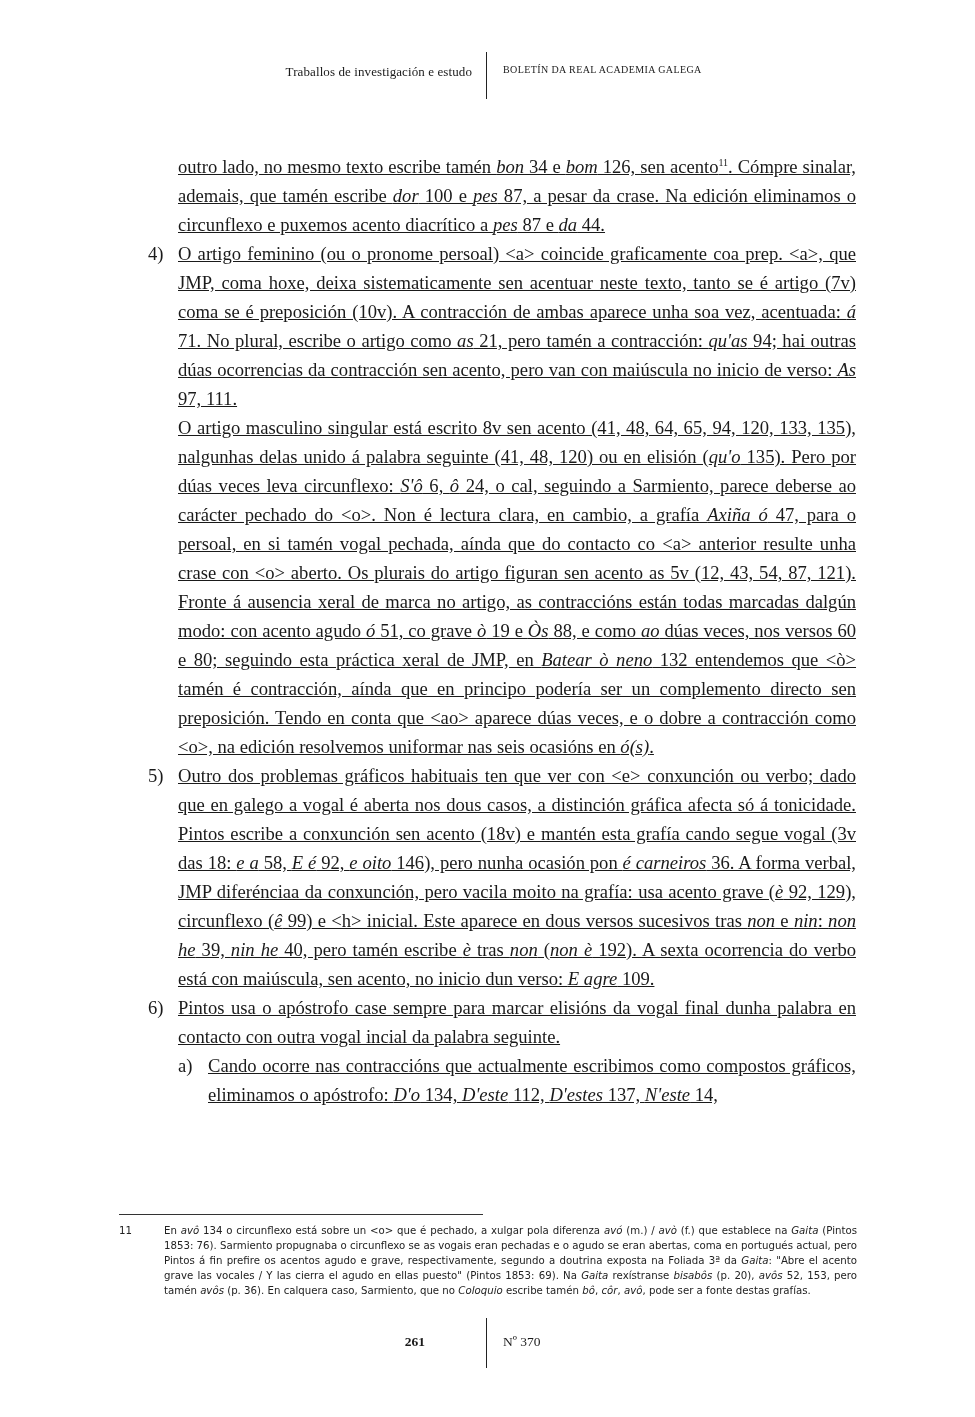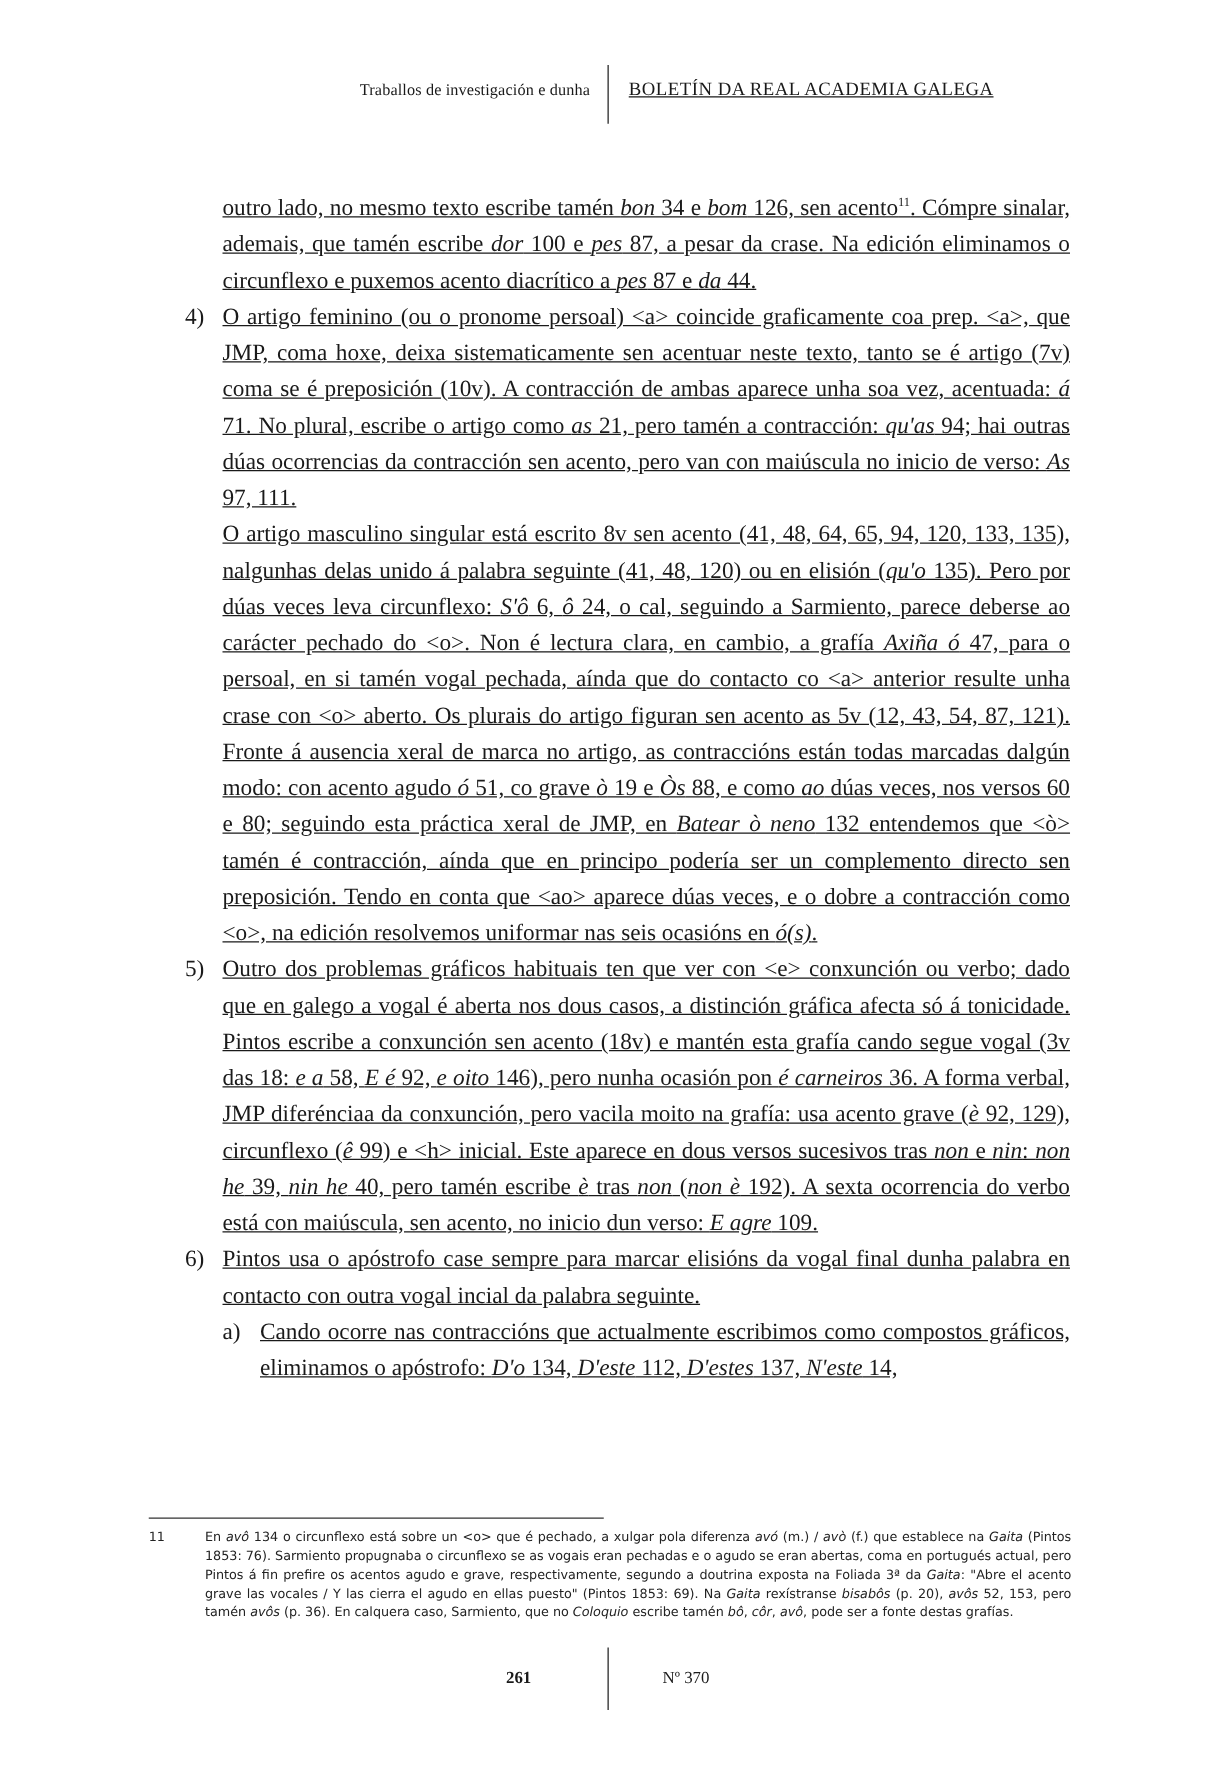--- a/index.html
+++ b/index.html
@@ -6,47 +6,47 @@
   body {
     width: 975px; height: 1417px; position: relative; overflow: hidden;
     font-family: "Liberation Serif", "DejaVu Serif", serif; color: #1a1a1a;
   }
   .header { position: absolute; top: 52px; left: 0; width: 975px; height: 48px; }
   .header .left {
     position: absolute; right: 503px; top: 12px; font-size: 13px; letter-spacing: 0.1px;
   }
   .header .sep { position: absolute; left: 486px; top: 0; width: 1px; height: 47px; background: #222; }
   .header .right {
-    position: absolute; left: 503px; top: 12px; font-size: 15px; letter-spacing: 0.4px; text-decoration: underline;
+    position: absolute; left: 503px; top: 12px; font-size: 10px; letter-spacing: 0.4px;
   }
   .body { position: absolute; top: 152px; left: 148px; width: 708px; font-size: 18.6px; line-height: 29px; text-decoration: underline; }
   .body p { margin: 0; text-align: justify; }
   .indent { padding-left: 30px; }
   .item { position: relative; padding-left: 30px; }
   .item .num { position: absolute; left: 0; top: 0; }
   .subitem { position: relative; padding-left: 60px; }
   .subitem .num { position: absolute; left: 30px; top: 0; }
   sup { font-size: 10px; line-height: 0; vertical-align: 7px; }
   .fn-rule { position: absolute; top: 1214px; left: 119px; width: 364px; height: 1px; background: #333; }
   .footnote {
     position: absolute; top: 1223px; left: 119px; width: 738px;
     font-family: "DejaVu Sans", sans-serif; font-size: 10.2px; line-height: 15px; color: #222;
   }
   .footnote .fnum { position: absolute; left: 0; top: 0; }
   .footnote .fntext { margin-left: 45px; text-align: justify; }
   .footer { position: absolute; top: 1318px; left: 0; width: 928px; height: 50px; }
   .footer .page { position: absolute; right: 503px; top: 16px; font-size: 13.5px; font-weight: bold; }
   .footer .sep { position: absolute; left: 486px; top: 0; width: 1px; height: 50px; background: #222; }
-  .footer .issue { position: absolute; left: 530px; top: 16px; font-size: 13.5px; }
+  .footer .issue { position: absolute; left: 503px; top: 16px; font-size: 13.5px; }
 </style>
 </head>
 <body>
 
 <div class="header">
-  <span class="left">Traballos de investigación e dunha</span>
+  <span class="left">Traballos de investigación e estudo</span>
   <span class="sep"></span>
   <span class="right">BOLETÍN DA REAL ACADEMIA GALEGA</span>
 </div>
 
 <div class="body">
   <p class="indent">outro lado, no mesmo texto escribe tamén <i>bon</i> 34 e <i>bom</i> 126, sen acento<sup>11</sup>. Cómpre sinalar, ademais, que tamén escribe <i>dor</i> 100 e <i>pes</i> 87, a pesar da crase. Na edición eliminamos o circunflexo e puxemos acento diacrítico a <i>pes</i> 87 e <i>da</i> 44.</p>
 
   <div class="item">
     <span class="num">4)</span>
     <p>O artigo feminino (ou o pronome persoal) &lt;a&gt; coincide graficamente coa prep. &lt;a&gt;, que JMP, coma hoxe, deixa sistematicamente sen acentuar neste texto, tanto se é artigo (7v) coma se é preposición (10v). A contracción de ambas aparece unha soa vez, acentuada: <i>á</i> 71. No plural, escribe o artigo como <i>as</i> 21, pero tamén a contracción: <i>qu'as</i> 94; hai outras dúas ocorrencias da contracción sen acento, pero van con maiúscula no inicio de verso: <i>As</i> 97, 111.</p>

